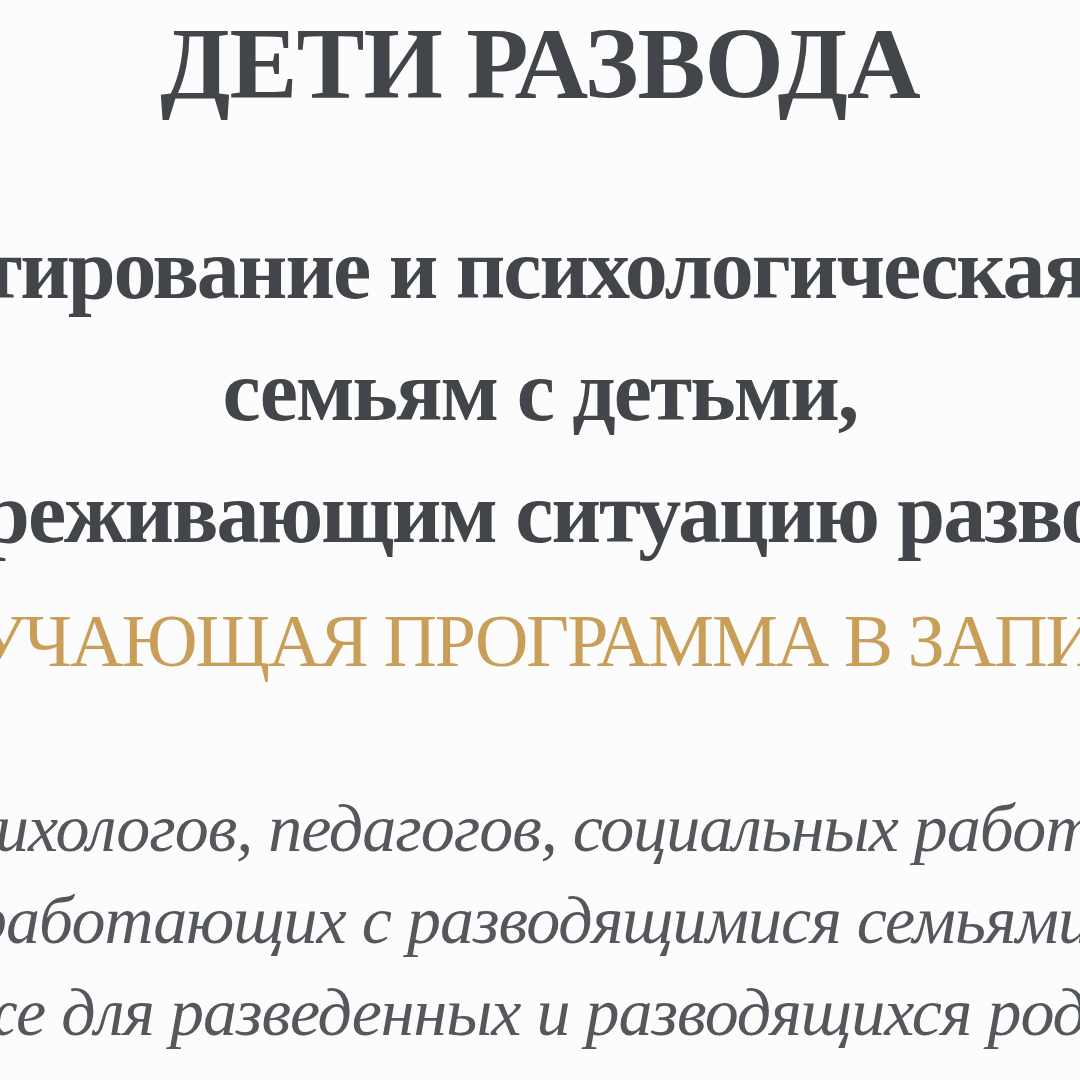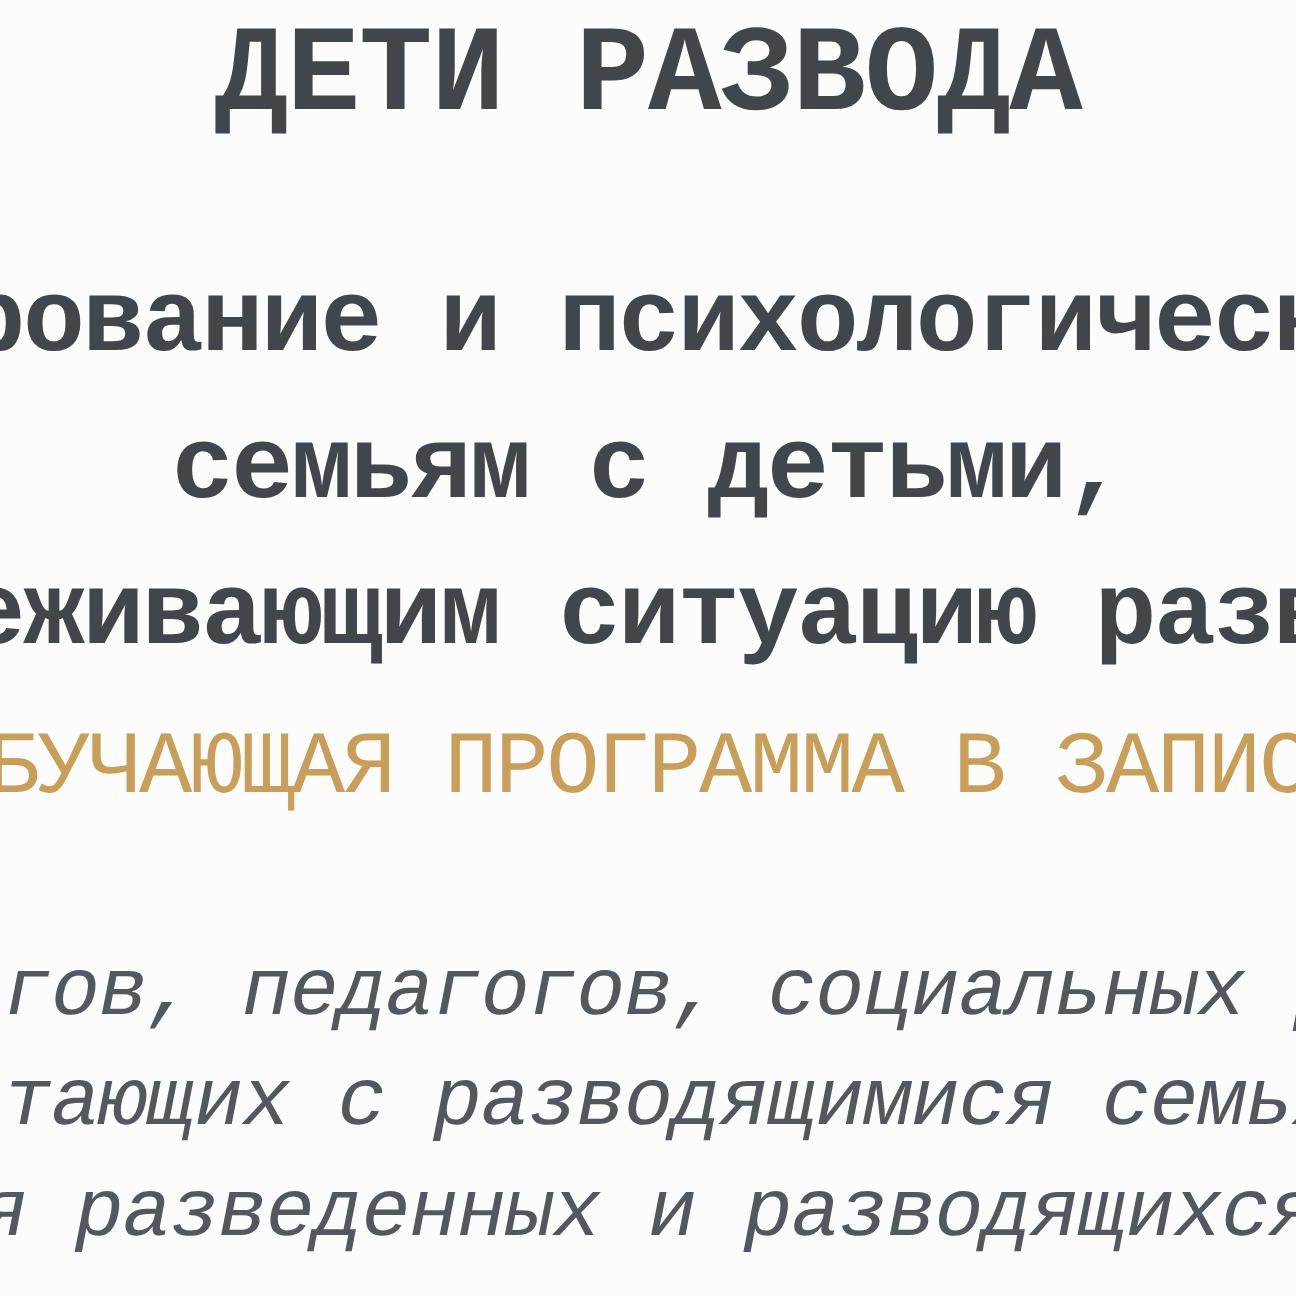--- a/index.html
+++ b/index.html
@@ -5,21 +5,21 @@
   html, body {
     margin: 0;
     padding: 0;
   }
   .stage {
     position: relative;
     width: 1080px;
     height: 1080px;
     overflow: hidden;
     background: #fcfcfc;
-    font-family: Liberation Mono, monospace;
+    font-family: Liberation Serif, serif;
   }
   .canvas {
     position: absolute;
     top: 0;
     left: 50%;
     transform: translateX(-50%);
     width: 2400px;
     text-align: center;
   }
   .title {

